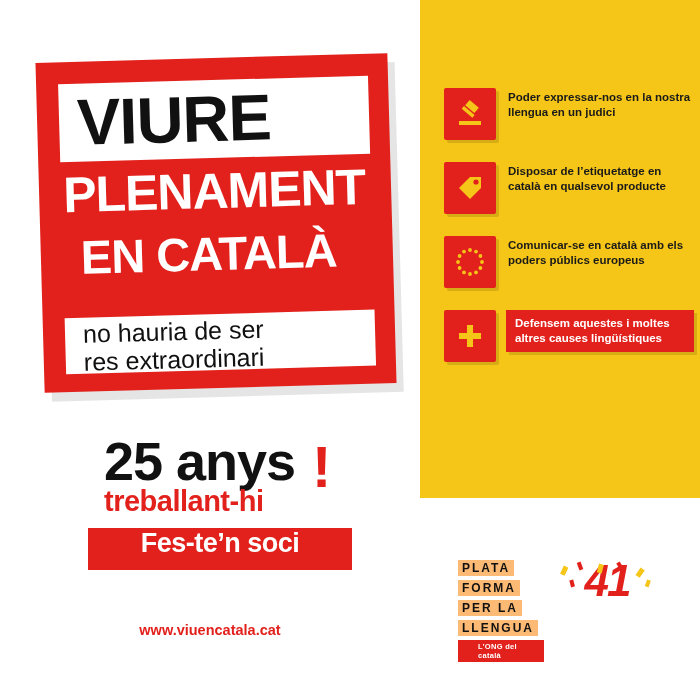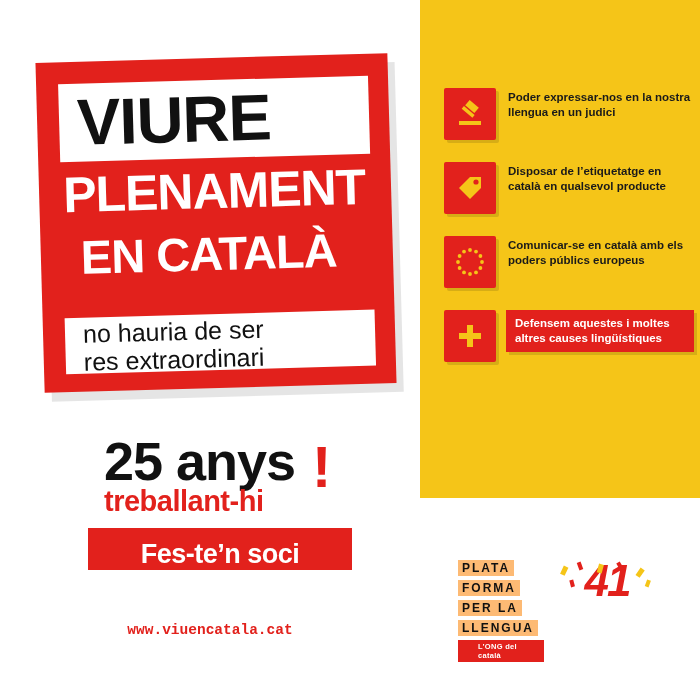--- a/index.html
+++ b/index.html
@@ -101,30 +101,30 @@
     position:absolute;
     left:104px;top:485px;
     font-size:29px;font-weight:bold;color:#e2211c;
     letter-spacing:-0.5px;
   }
   .cta{
     position:absolute;
     left:88px;top:528px;
     width:264px;height:42px;
     background:#e2211c;
-    display:flex;align-items:flex-end;justify-content:center;
+    display:flex;align-items:flex-start;justify-content:center;
   }
   .cta span{
     color:#ffffff;font-size:27px;font-weight:bold;letter-spacing:-0.5px;
   }
   .url{
     position:absolute;
     left:0;top:622px;width:420px;
     text-align:center;
-    color:#e2211c;font-size:14.5px;font-weight:bold;font-family:Liberation Mono, monospace;
+    color:#e2211c;font-size:14.5px;font-weight:bold;
   }
   
   .logo-block{
     position:absolute;
     left:458px;top:558px;
     width:86px;
   }
   .logo-row{
     background:#fdba74;
     color:#111111;

